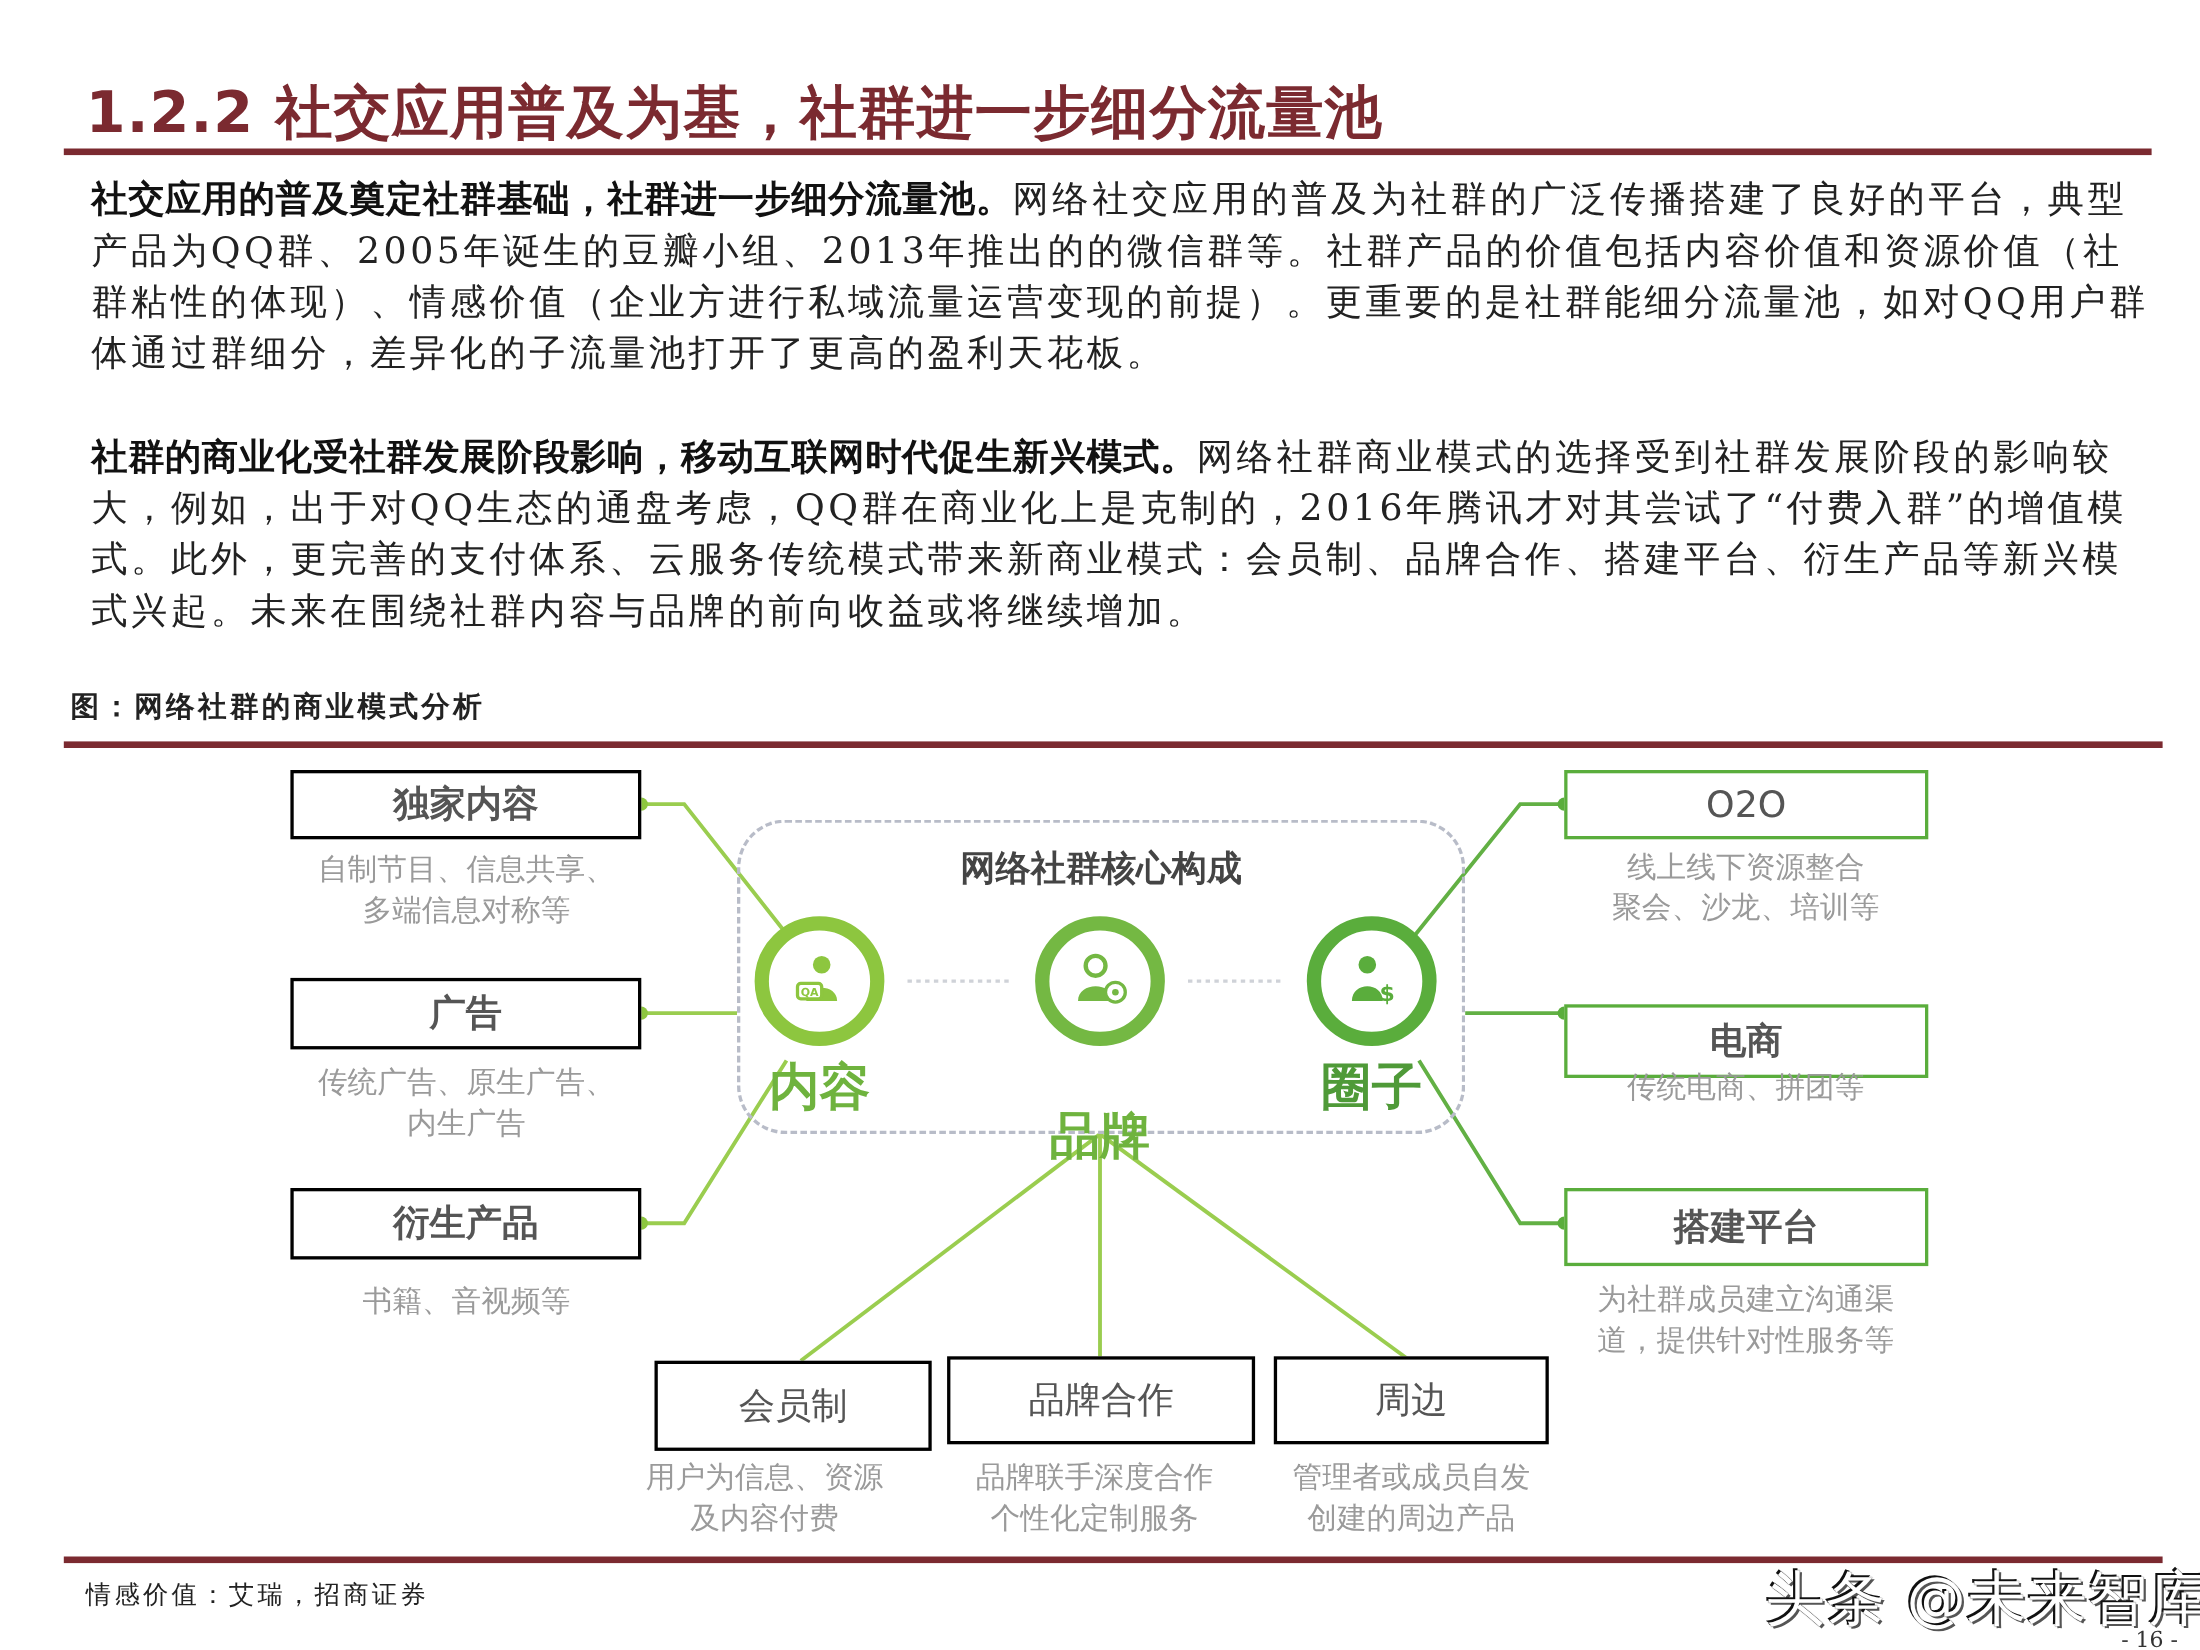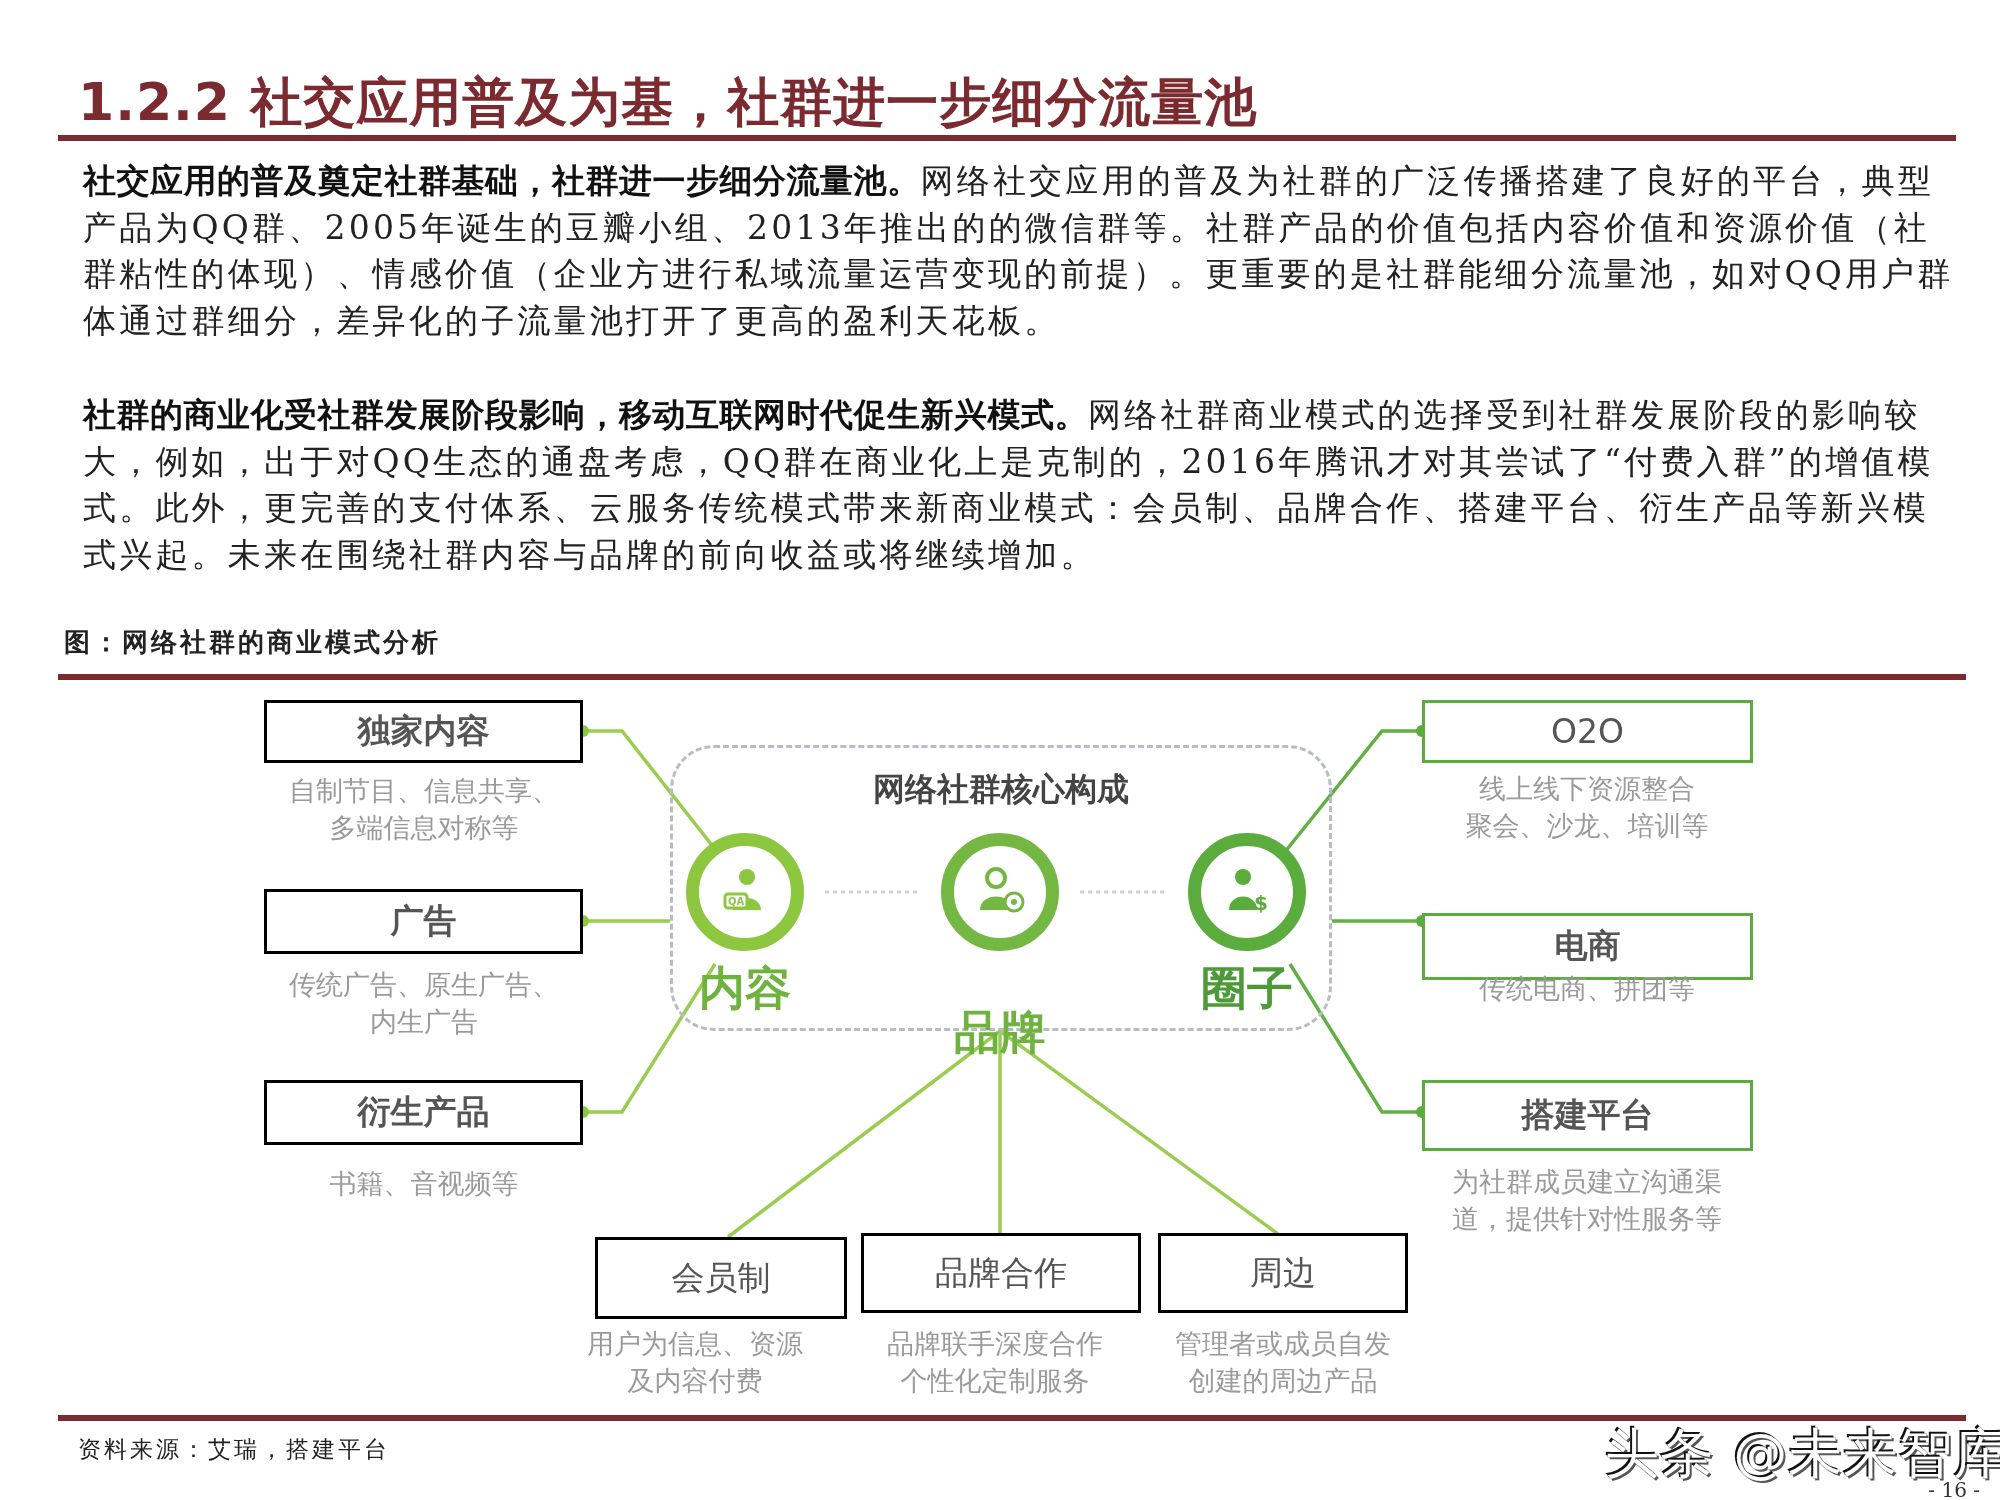--- a/index.html
+++ b/index.html
@@ -218,15 +218,15 @@
   </div>
 
   <div class="box" style="left:1158px; top:1233px; width:250px; height:80px; font-weight:normal;">周边</div>
   <div class="desc" style="left:1143px; top:1325px; width:280px;">
     <div>管理者或成员自发</div>
     <div>创建的周边产品</div>
   </div>
 </div>
 
 <div class="rule" style="left:58px; top:1415px; width:1908px; height:6px;"></div>
-<div class="source">资料来源：艾瑞，搭建平台</div>
+<div class="source">情感价值：艾瑞，招商证券</div>
 <div class="watermark">头条 @未来智库</div>
 <div class="page-num">- 16 -</div>
 
 </body></html>

